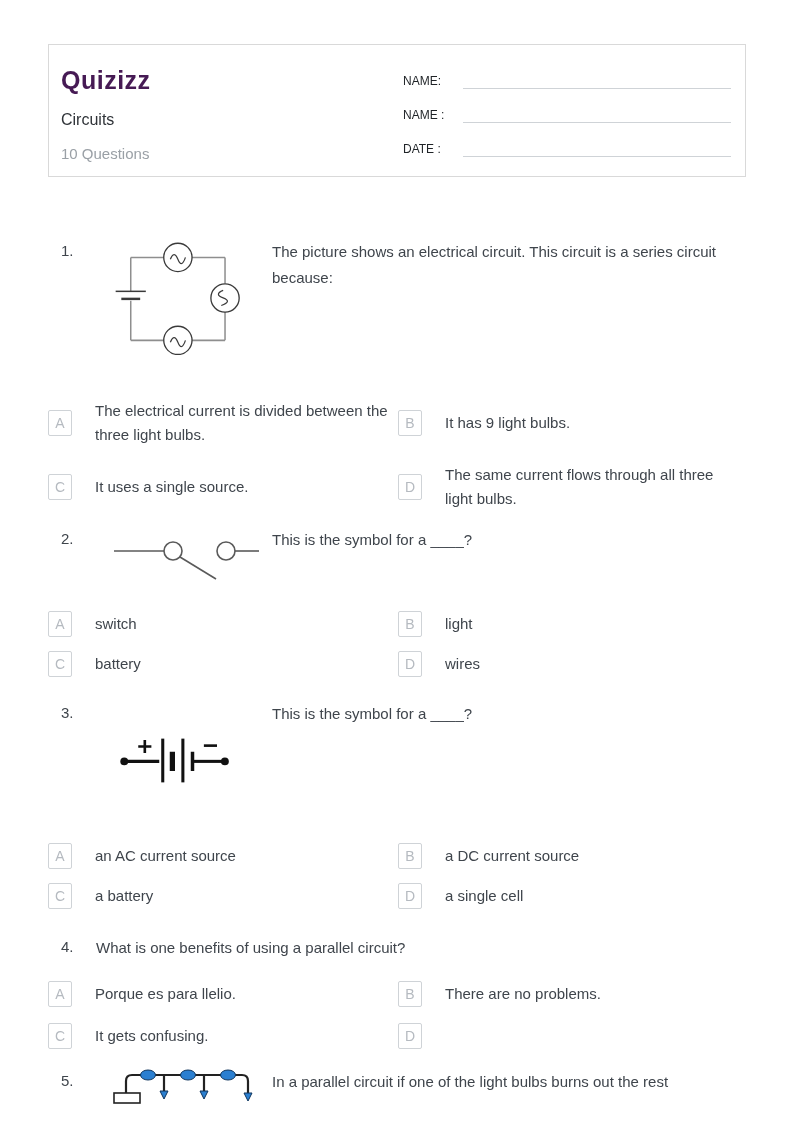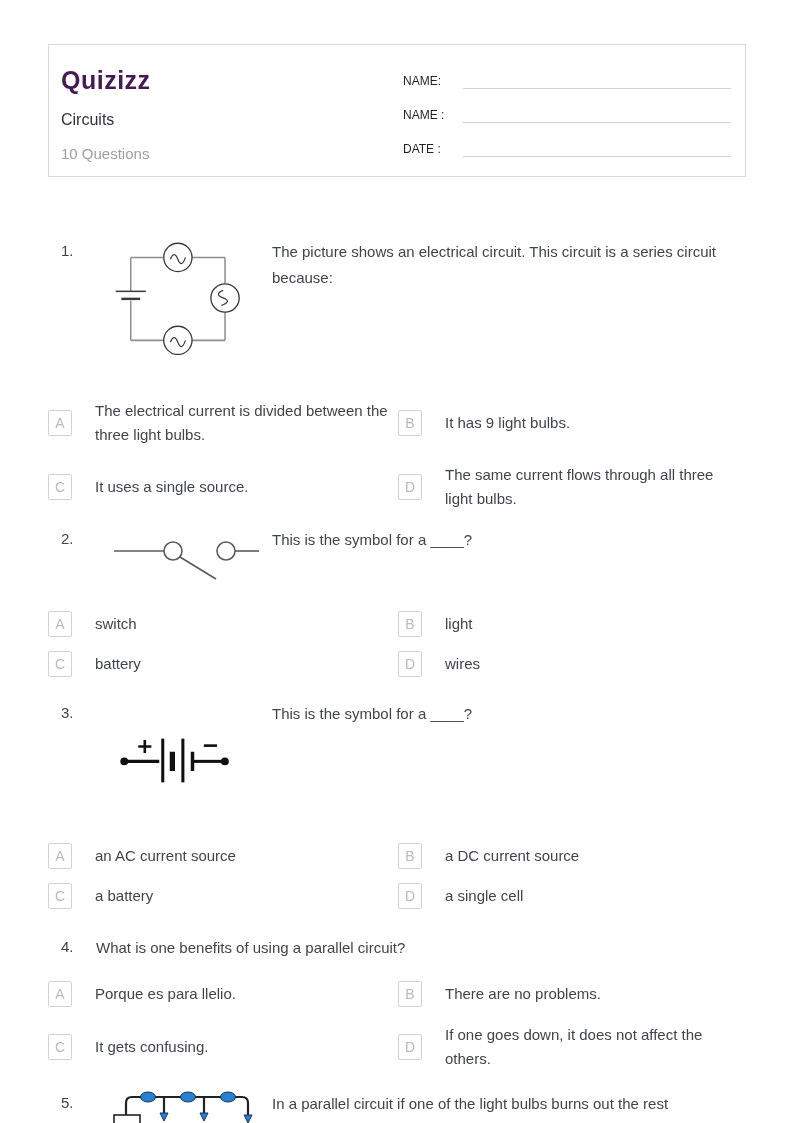--- a/index.html
+++ b/index.html
@@ -233,21 +233,20 @@
     <div class="opt">
       <span class="lb">B</span>
       <span class="opt-text">There are no problems.</span>
     </div>
     <div class="opt">
       <span class="lb">C</span>
       <span class="opt-text">It gets confusing.</span>
     </div>
     <div class="opt">
       <span class="lb">D</span>
-      <span class="opt-text">If one goes down, it does not affect the others.</span>
     </div>
   </div>
 
   <section class="q q5">
     <div class="q-num">5.</div>
     <div class="q-media">
       <svg width="152" height="42" viewBox="0 0 152 42">
         <g stroke="#222222" stroke-width="2.2" fill="none">
           <path d="M16,30 L16,18 Q16,12 22,12 L132,12 Q138,12 138,18 L138,30"></path>
           <path d="M54,12 L54,28"></path>

